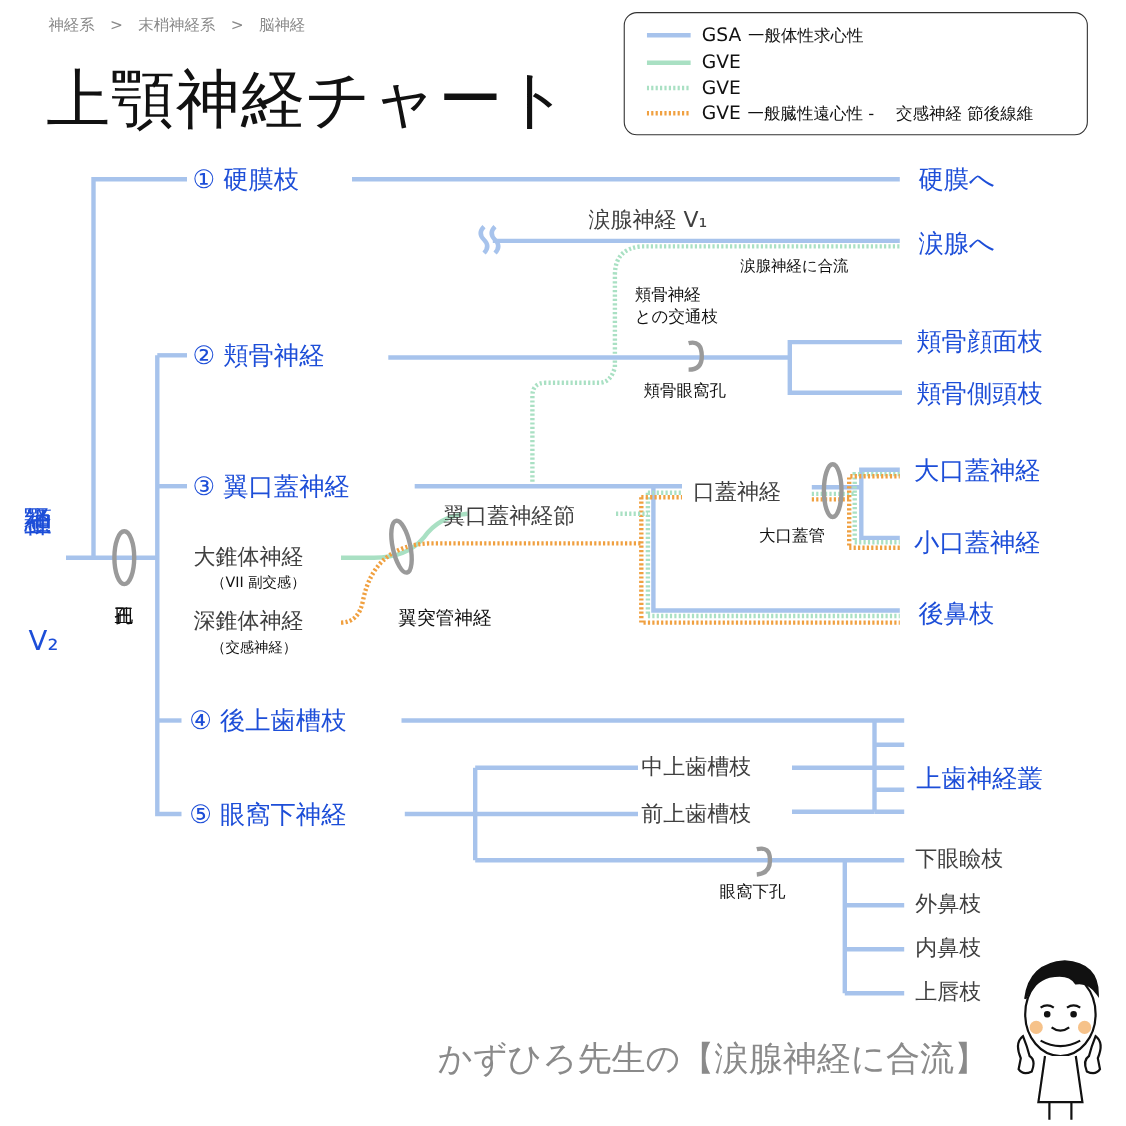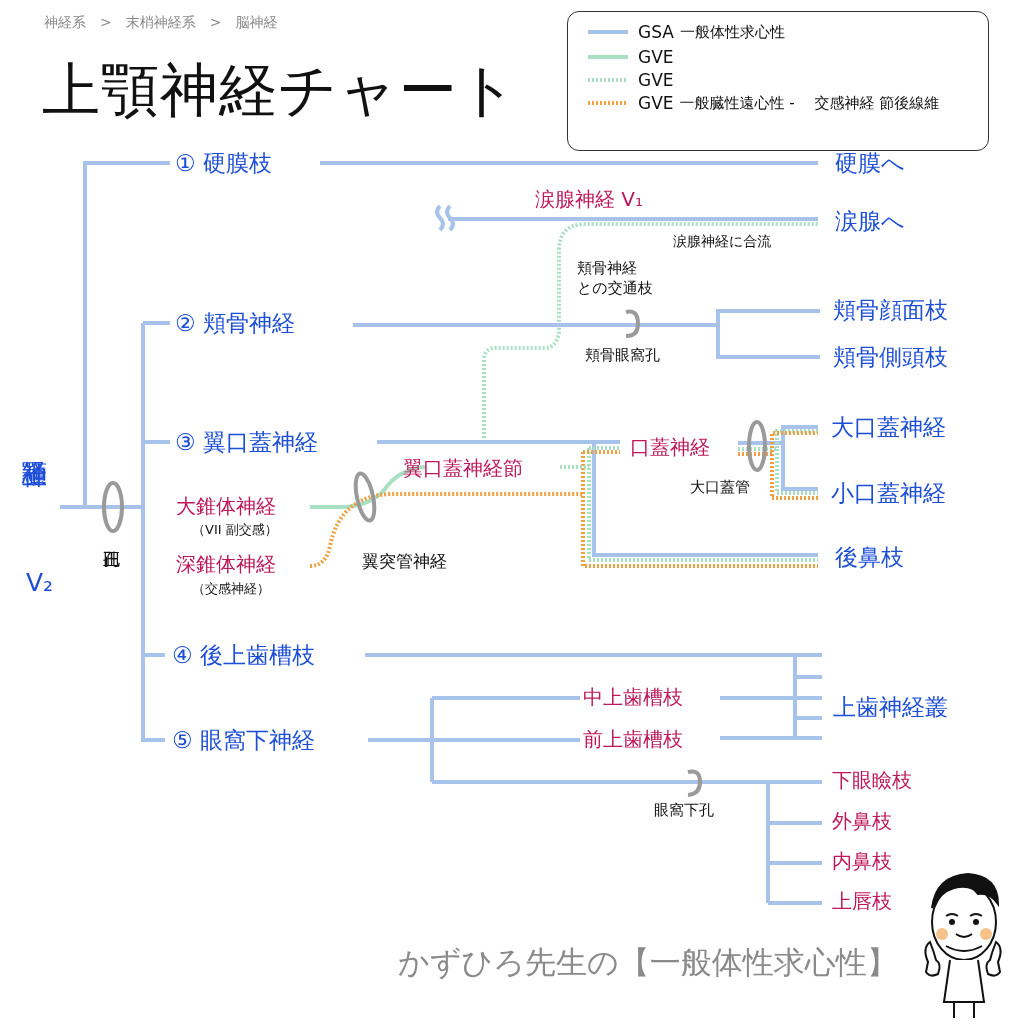--- a/index.html
+++ b/index.html
@@ -2,26 +2,26 @@
 <html><head>
 <meta charset="utf-8">
 <style>
   html, body { margin:0; padding:0; background:#ffffff; }
   body { width:1024px; height:1024px; position:relative; overflow:hidden;
          font-family:"DejaVu Sans", "Liberation Sans", sans-serif; color:#1a1a1a; }
   .abs { position:absolute; white-space:nowrap; }
   .breadcrumb { left:44px; top:14px; font-size:14px; color:#8a8a8a; }
   .breadcrumb .sep { margin:0 14px; }
   .title { left:42px; top:52px; font-size:58px; color:#111; letter-spacing:1px; }
-  .legend { left:567px; top:11px; width:422px; height:140px; border:1.5px solid #333;
+  .legend { left:567px; top:11px; width:422px; height:112px; border:1.5px solid #333;
             border-radius:12px; box-sizing:border-box; background:#fff; }
   .legend-row { position:absolute; left:20px; font-size:15px; color:#111; display:flex; align-items:center; }
   .legend-row .code { font-size:17px; margin-right:6px; }
   .lbl-big { font-size:23px; color:#1d4ed8; }
-  .lbl-mid { font-size:20px; color:#be185d; }
+  .lbl-mid { font-size:20px; color:#404040; }
   .lbl-sm  { font-size:15px; color:#111; }
   .lbl-xs  { font-size:13px; color:#111; }
   .vertical { writing-mode:vertical-rl; text-orientation:upright; }
   .footer { left:398px; top:942px; font-size:31px; color:#8a8a8a; }
   svg.diagram { position:absolute; left:0; top:0; }
 </style>
 </head>
 <body>
 
 <div class="abs breadcrumb">
@@ -153,21 +153,21 @@
 
 <div class="abs lbl-big" style="left:172px; top:725px;"><span>⑤</span> <span>眼窩下神経</span></div>
 <div class="abs lbl-mid" style="left:583px; top:684px;">中上歯槽枝</div>
 <div class="abs lbl-mid" style="left:583px; top:726px;">前上歯槽枝</div>
 <div class="abs lbl-xs" style="left:654px; top:801px; font-size:15px;">眼窩下孔</div>
 <div class="abs lbl-mid" style="left:832px; top:767px;">下眼瞼枝</div>
 <div class="abs lbl-mid" style="left:832px; top:808px;">外鼻枝</div>
 <div class="abs lbl-mid" style="left:832px; top:848px;">内鼻枝</div>
 <div class="abs lbl-mid" style="left:832px; top:888px;">上唇枝</div>
 
-<div class="abs footer">かずひろ先生の【一般体性求心性】</div>
+<div class="abs footer">かずひろ先生の【涙腺神経に合流】</div>
 
 <svg class="abs" style="left:912px; top:862px;" width="100" height="160" viewBox="0 0 100 160">
   <g stroke="#111" stroke-width="2" fill="#fff">
     <ellipse cx="52" cy="60" rx="32" ry="38"></ellipse>
     <path d="M20 46 q4 -32 36 -34 q30 2 30 30 q-8 -12 -20 -10 q-6 -10 -24 -6 q-14 4 -22 20z" fill="#111"></path>
     <circle cx="30" cy="72" r="6" fill="#f6c28a" stroke="none"></circle>
     <circle cx="74" cy="72" r="6" fill="#f6c28a" stroke="none"></circle>
     <path d="M34 54 q6 -4 12 0 M58 54 q6 -4 12 0" fill="none"></path>
     <circle cx="40" cy="60" r="2" fill="#111"></circle>
     <circle cx="64" cy="60" r="2" fill="#111"></circle>

